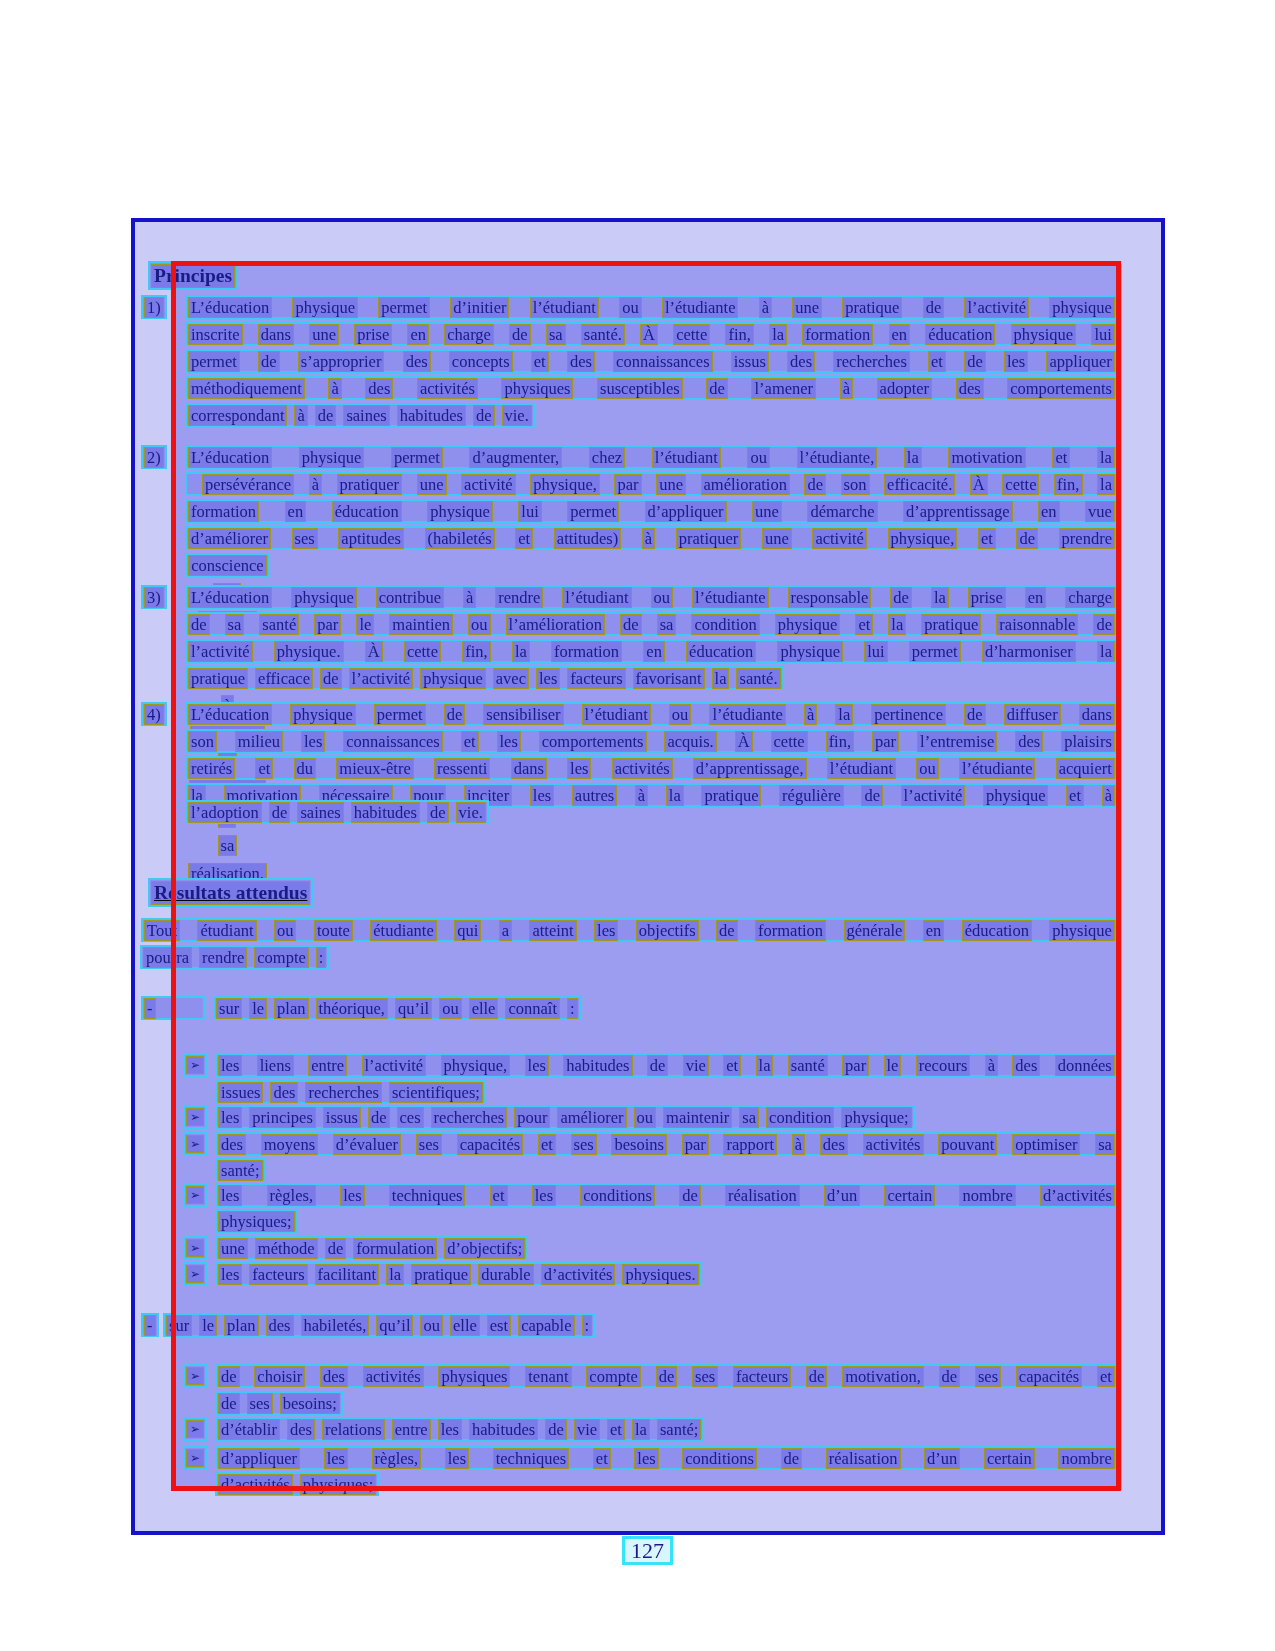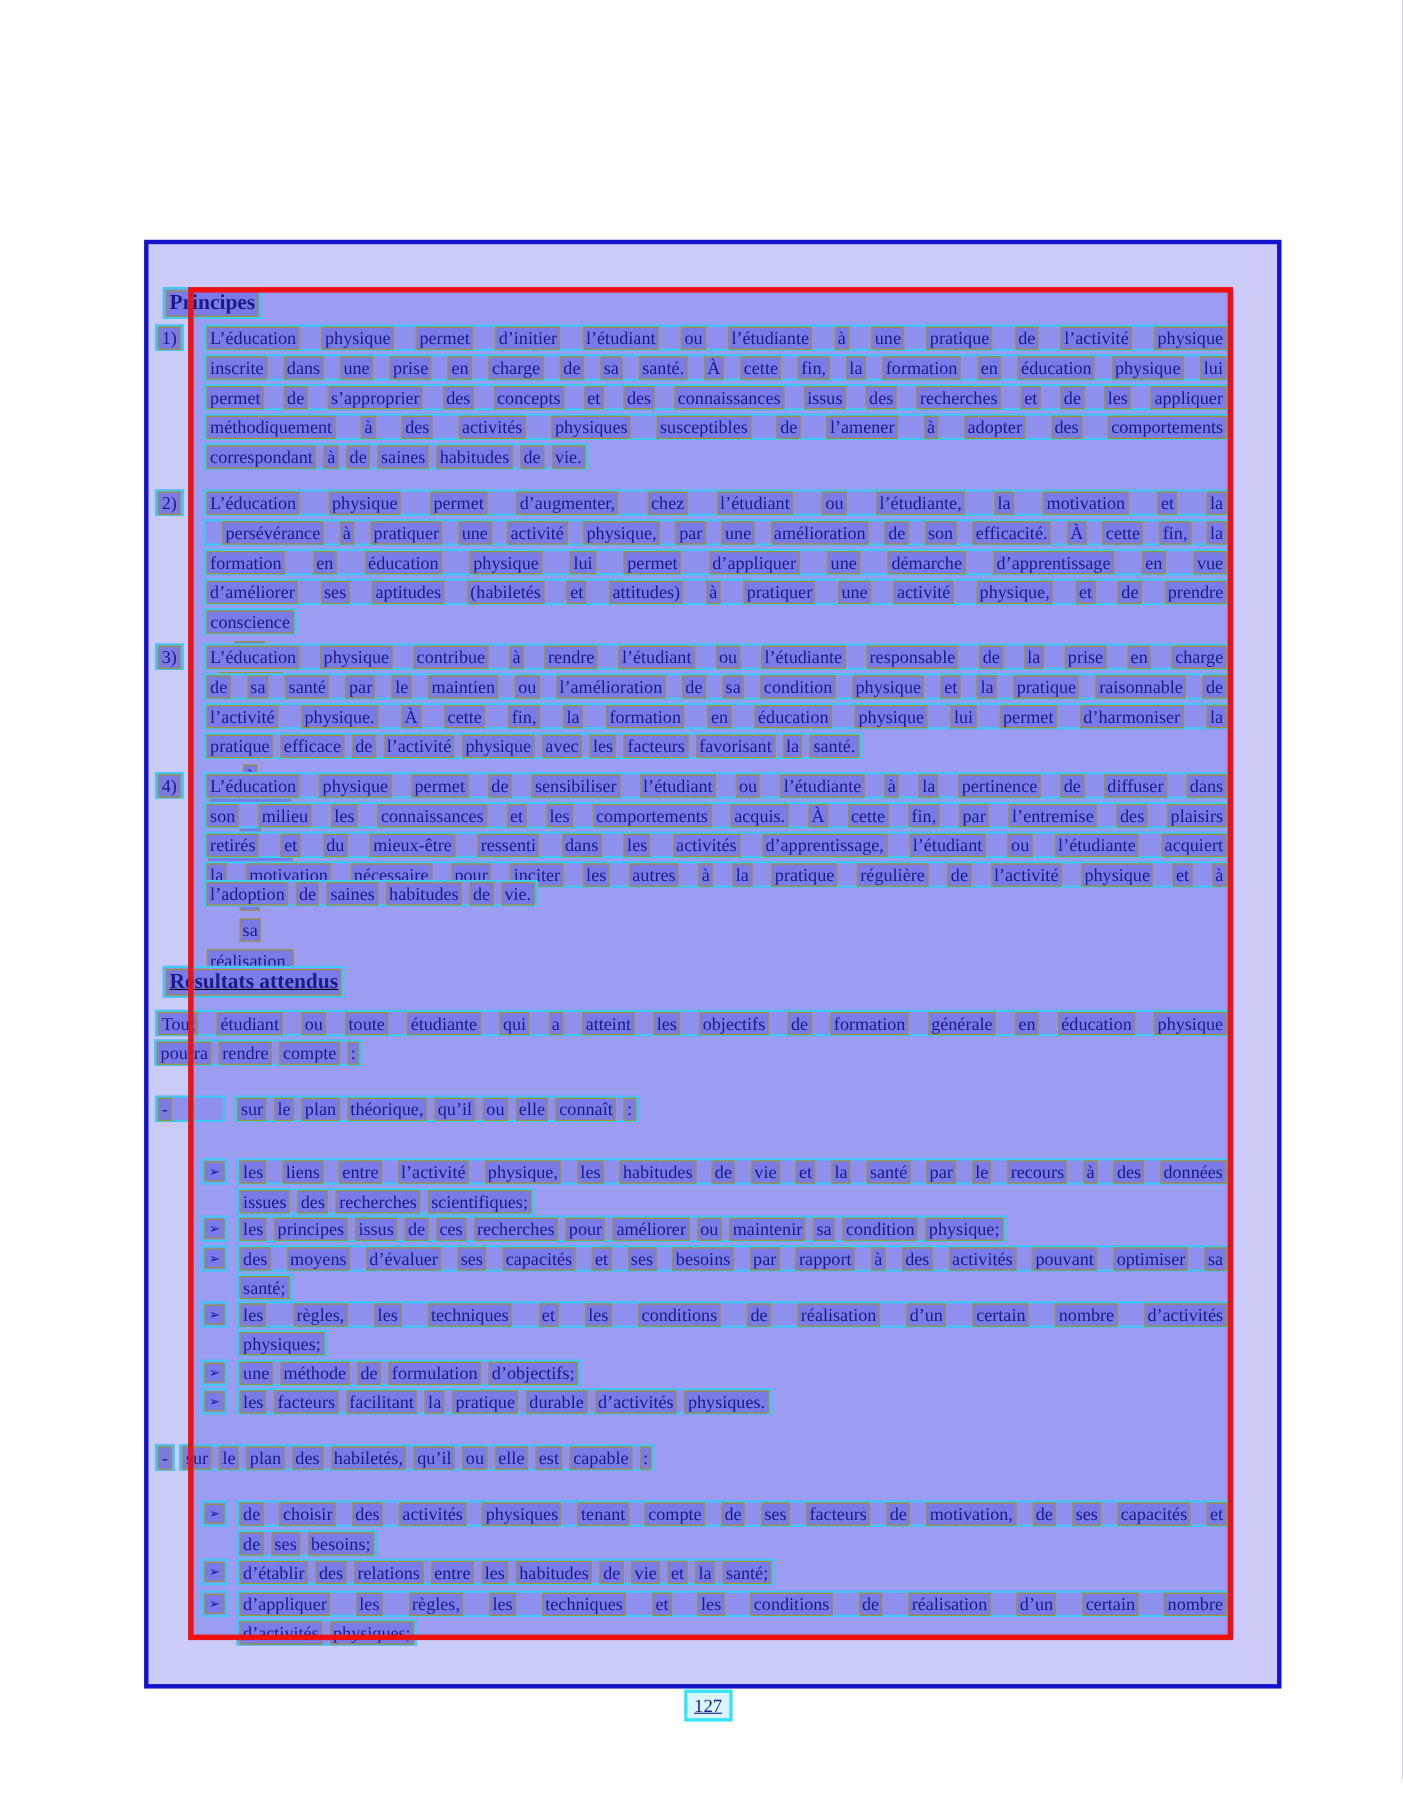--- a/index.html
+++ b/index.html
@@ -31,21 +31,21 @@
     font-size:16.5px;line-height:19px;padding:0 2px;white-space:nowrap;
   }
   .line.h{height:29px;}
   .line.h .word{font-weight:bold;font-size:19.5px;line-height:22px;}
   .line.a .word{font-size:12px;padding:0 3px;line-height:16px;}
   .line.d{justify-content:flex-start;}
   .line.p{
     height:29px;background:#d9f6ff;border:3px solid #35e3fb;z-index:5;
     justify-content:center;padding:0 4px;
   }
-  .line.p .word{background:transparent;border:none;font-size:17px;text-decoration:underline;}
+  .line.p .word{background:transparent;border:none;font-size:22px;}
 </style>
 </head>
 <body>
 
 <div class="frame"></div>
 <div class="region"></div>
 <div id="boxes">
     <div class="line h" style="left: 148px; top: 261px;">
       <span class="word">Principes</span>
     </div>

